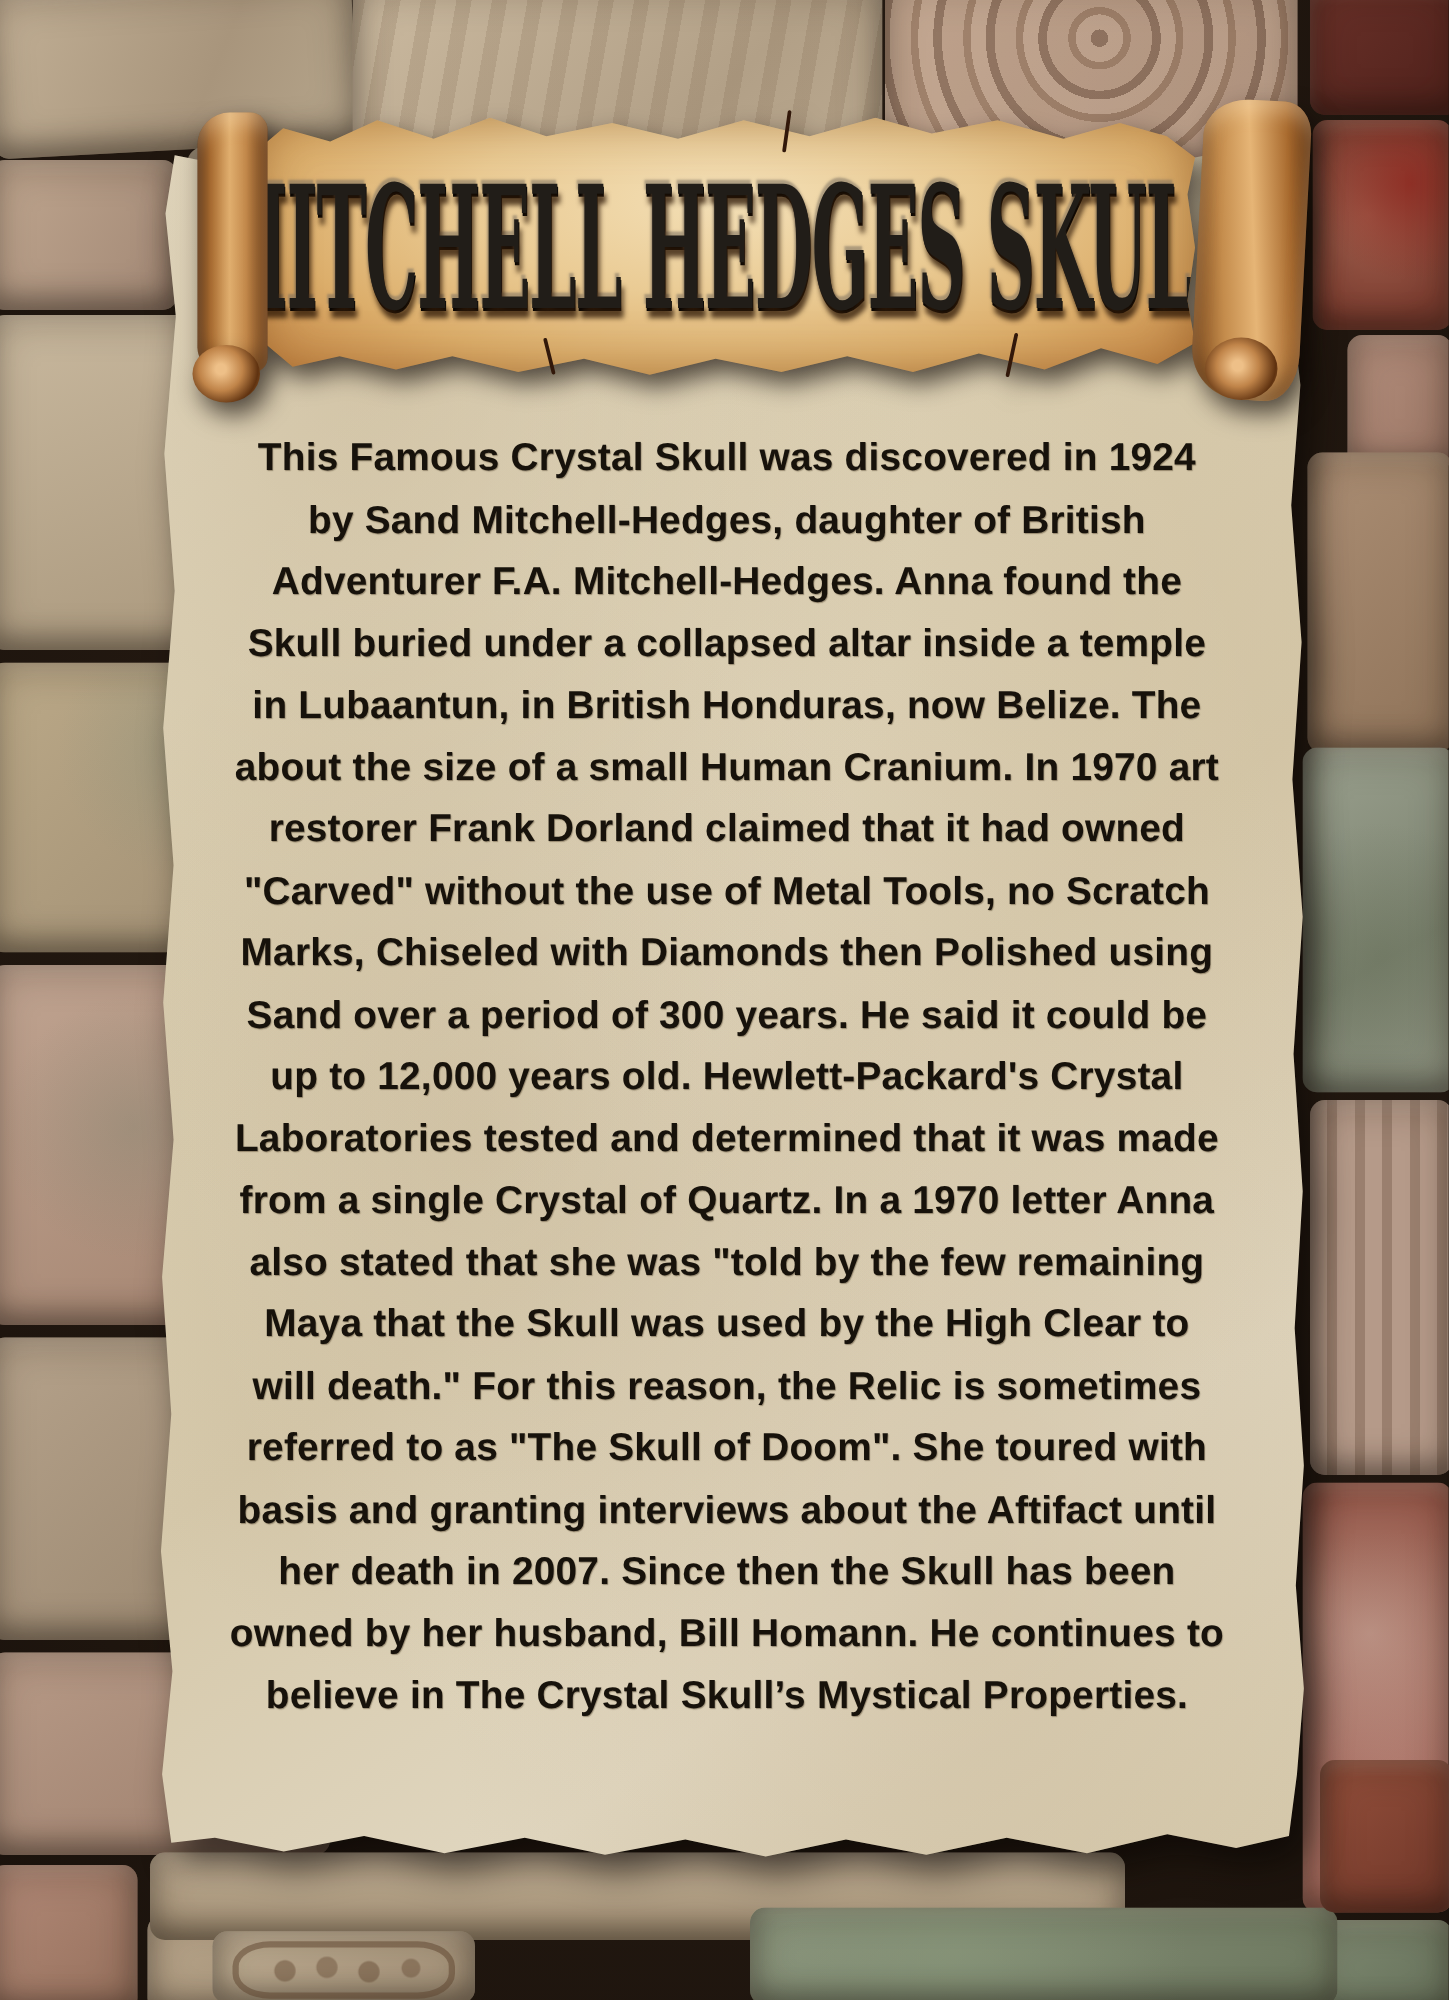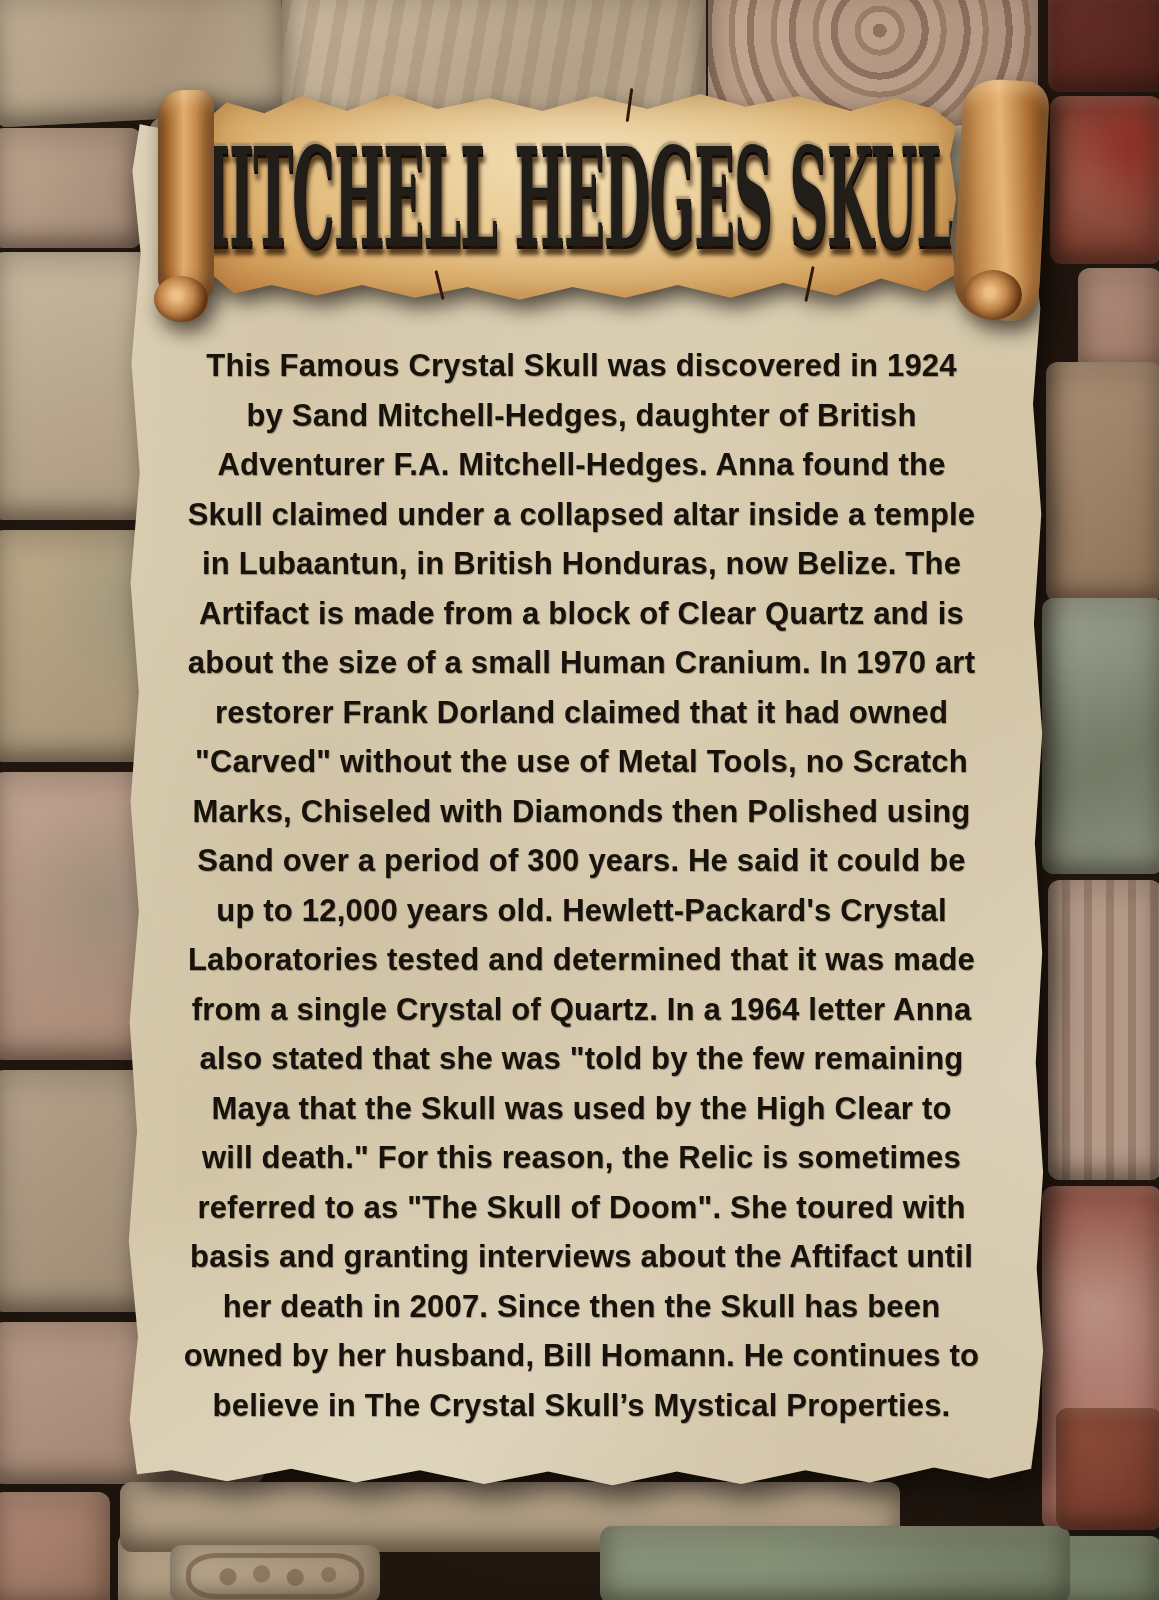--- a/index.html
+++ b/index.html
@@ -131,31 +131,30 @@
   </div>
 
   <div id="paper-wrap">
     <div id="paper"></div>
   </div>
 
   <div id="body-text">
     <div class="bline">This Famous Crystal Skull was discovered in 1924</div>
     <div class="bline">by Sand Mitchell-Hedges, daughter of British</div>
     <div class="bline">Adventurer F.A. Mitchell-Hedges. Anna found the</div>
-    <div class="bline">Skull claimed under a collapsed altar inside a temple</div>
+    <div class="bline">Skull buried under a collapsed altar inside a temple</div>
     <div class="bline">in Lubaantun, in British Honduras, now Belize. The</div>
-    <div class="bline">Artifact is made from a block of Clear Quartz and is</div>
     <div class="bline">about the size of a small Human Cranium. In 1970 art</div>
     <div class="bline">restorer Frank Dorland claimed that it had owned</div>
     <div class="bline">"Carved" without the use of Metal Tools, no Scratch</div>
     <div class="bline">Marks, Chiseled with Diamonds then Polished using</div>
     <div class="bline">Sand over a period of 300 years. He said it could be</div>
     <div class="bline">up to 12,000 years old. Hewlett-Packard's Crystal</div>
     <div class="bline">Laboratories tested and determined that it was made</div>
-    <div class="bline">from a single Crystal of Quartz. In a 1964 letter Anna</div>
+    <div class="bline">from a single Crystal of Quartz. In a 1970 letter Anna</div>
     <div class="bline">also stated that she was "told by the few remaining</div>
     <div class="bline">Maya that the Skull was used by the High Clear to</div>
     <div class="bline">will death." For this reason, the Relic is sometimes</div>
     <div class="bline">referred to as "The Skull of Doom". She toured with</div>
     <div class="bline">basis and granting interviews about the Aftifact until</div>
     <div class="bline">her death in 2007. Since then the Skull has been</div>
     <div class="bline">owned by her husband, Bill Homann. He continues to</div>
     <div class="bline">believe in The Crystal Skull’s Mystical Properties.</div>
   </div>
 

